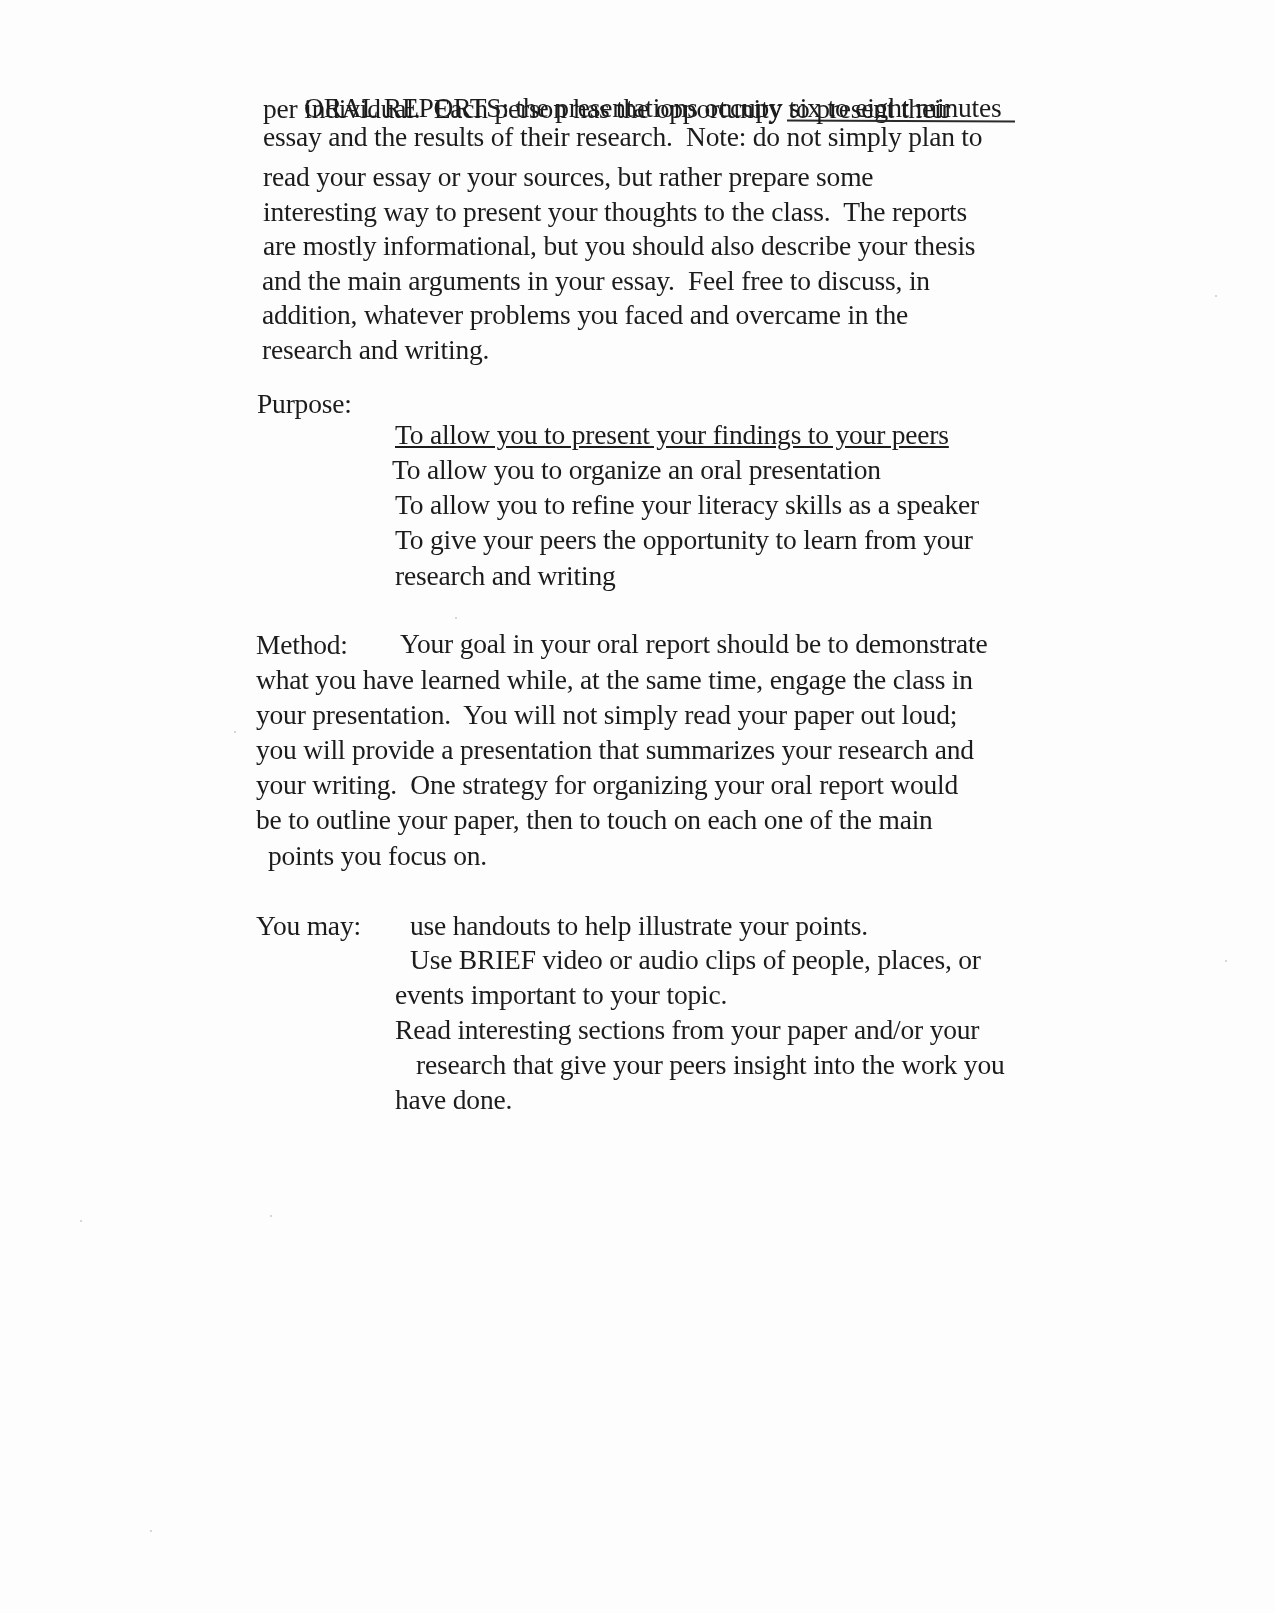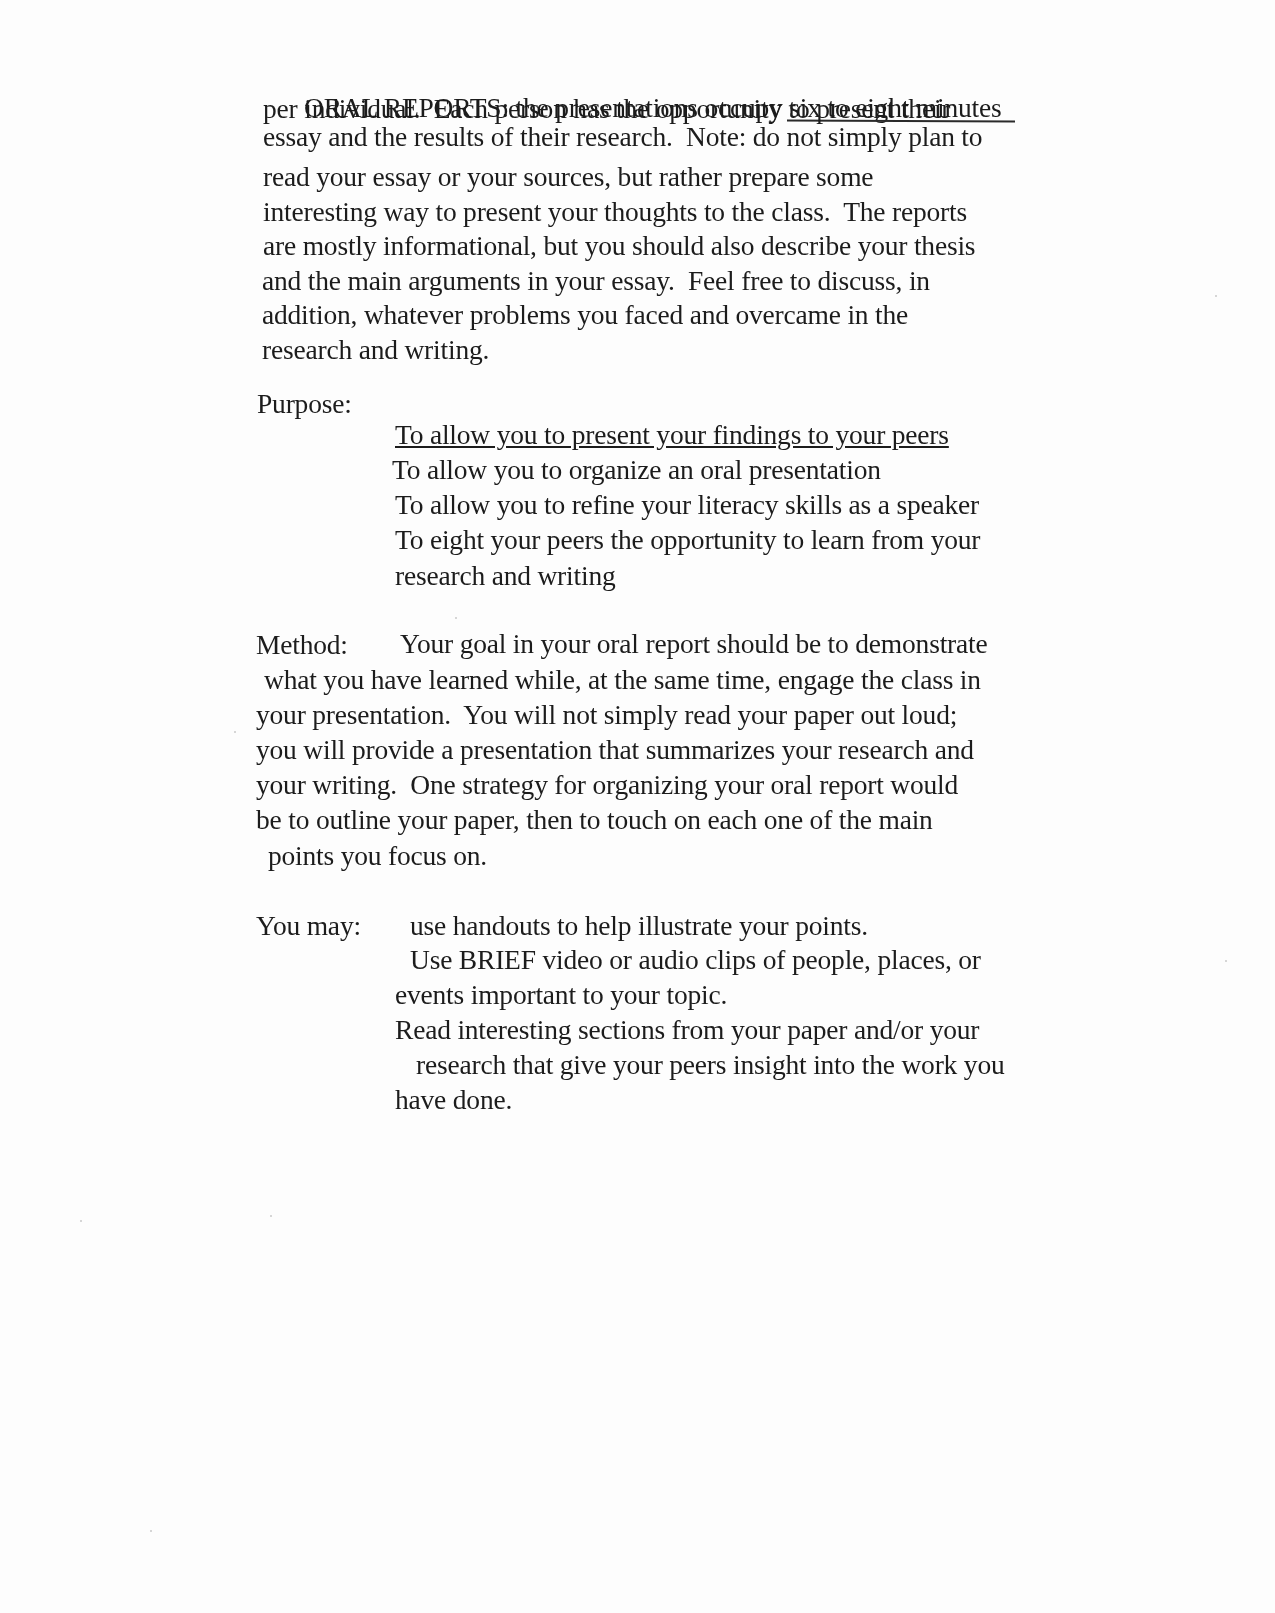--- a/index.html
+++ b/index.html
@@ -62,28 +62,28 @@
     <div class="line" style="left: 262px; top: 264px; white-space: pre;">and the main arguments in your essay.  Feel free to discuss, in</div>
     <div class="line" style="left: 262px; top: 298px; white-space: pre;">addition, whatever problems you faced and overcame in the</div>
     <div class="line" style="left: 262px; top: 333px; white-space: pre;">research and writing.</div>
   </div>
 
   <div>
     <div class="line" style="left: 257px; top: 387px; white-space: pre;">Purpose:</div>
     <div class="line" style="left: 395px; top: 418px; white-space: pre; text-decoration: underline;">To allow you to present your findings to your peers</div>
     <div class="line" style="left: 392px; top: 453px; white-space: pre;">To allow you to organize an oral presentation</div>
     <div class="line" style="left: 395px; top: 488px; white-space: pre;">To allow you to refine your literacy skills as a speaker</div>
-    <div class="line" style="left: 395px; top: 523px; white-space: pre;">To eight your peers the opportunity to learn from your</div>
+    <div class="line" style="left: 395px; top: 523px; white-space: pre;">To give your peers the opportunity to learn from your</div>
     <div class="line" style="left: 395px; top: 559px; white-space: pre;">research and writing</div>
   </div>
 
   <div>
     <div class="line" style="left: 256px; top: 628px; white-space: pre;">Method:</div>
     <div class="line" style="left: 400px; top: 627px; white-space: pre;">Your goal in your oral report should be to demonstrate</div>
-    <div class="line" style="left: 264px; top: 663px; white-space: pre;">what you have learned while, at the same time, engage the class in</div>
+    <div class="line" style="left: 256px; top: 663px; white-space: pre;">what you have learned while, at the same time, engage the class in</div>
     <div class="line" style="left: 256px; top: 698px; white-space: pre;">your presentation.  You will not simply read your paper out loud;</div>
     <div class="line" style="left: 256px; top: 733px; white-space: pre;">you will provide a presentation that summarizes your research and</div>
     <div class="line" style="left: 256px; top: 768px; white-space: pre;">your writing.  One strategy for organizing your oral report would</div>
     <div class="line" style="left: 256px; top: 803px; white-space: pre;">be to outline your paper, then to touch on each one of the main</div>
     <div class="line" style="left: 268px; top: 839px; white-space: pre;">points you focus on.</div>
   </div>
 
   <div>
     <div class="line" style="left: 256px; top: 909px; white-space: pre;">You may:</div>
     <div class="line" style="left: 410px; top: 909px; white-space: pre;">use handouts to help illustrate your points.</div>

